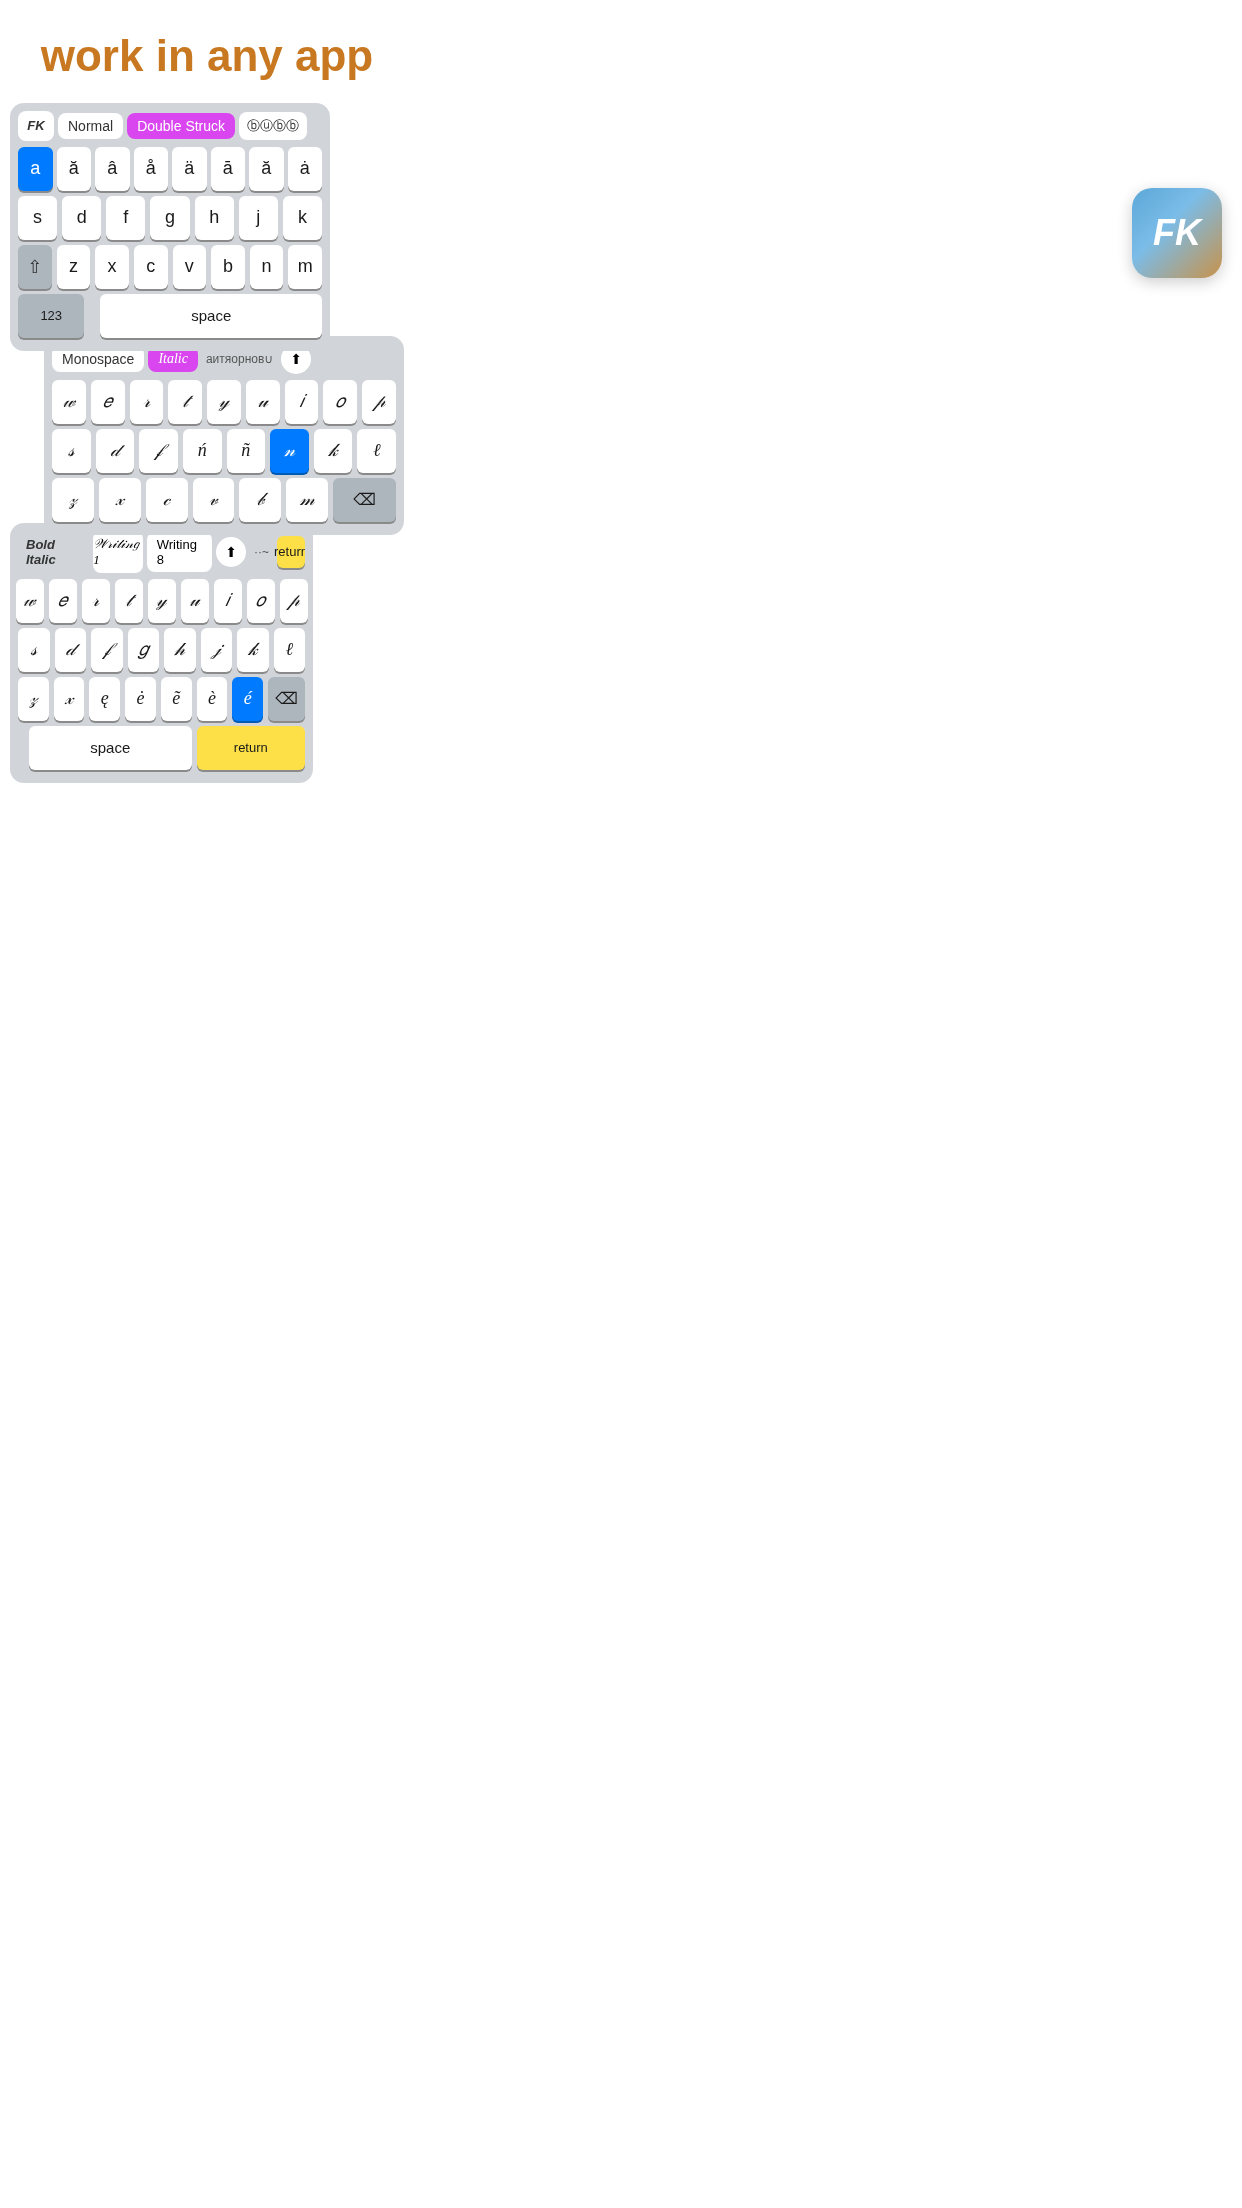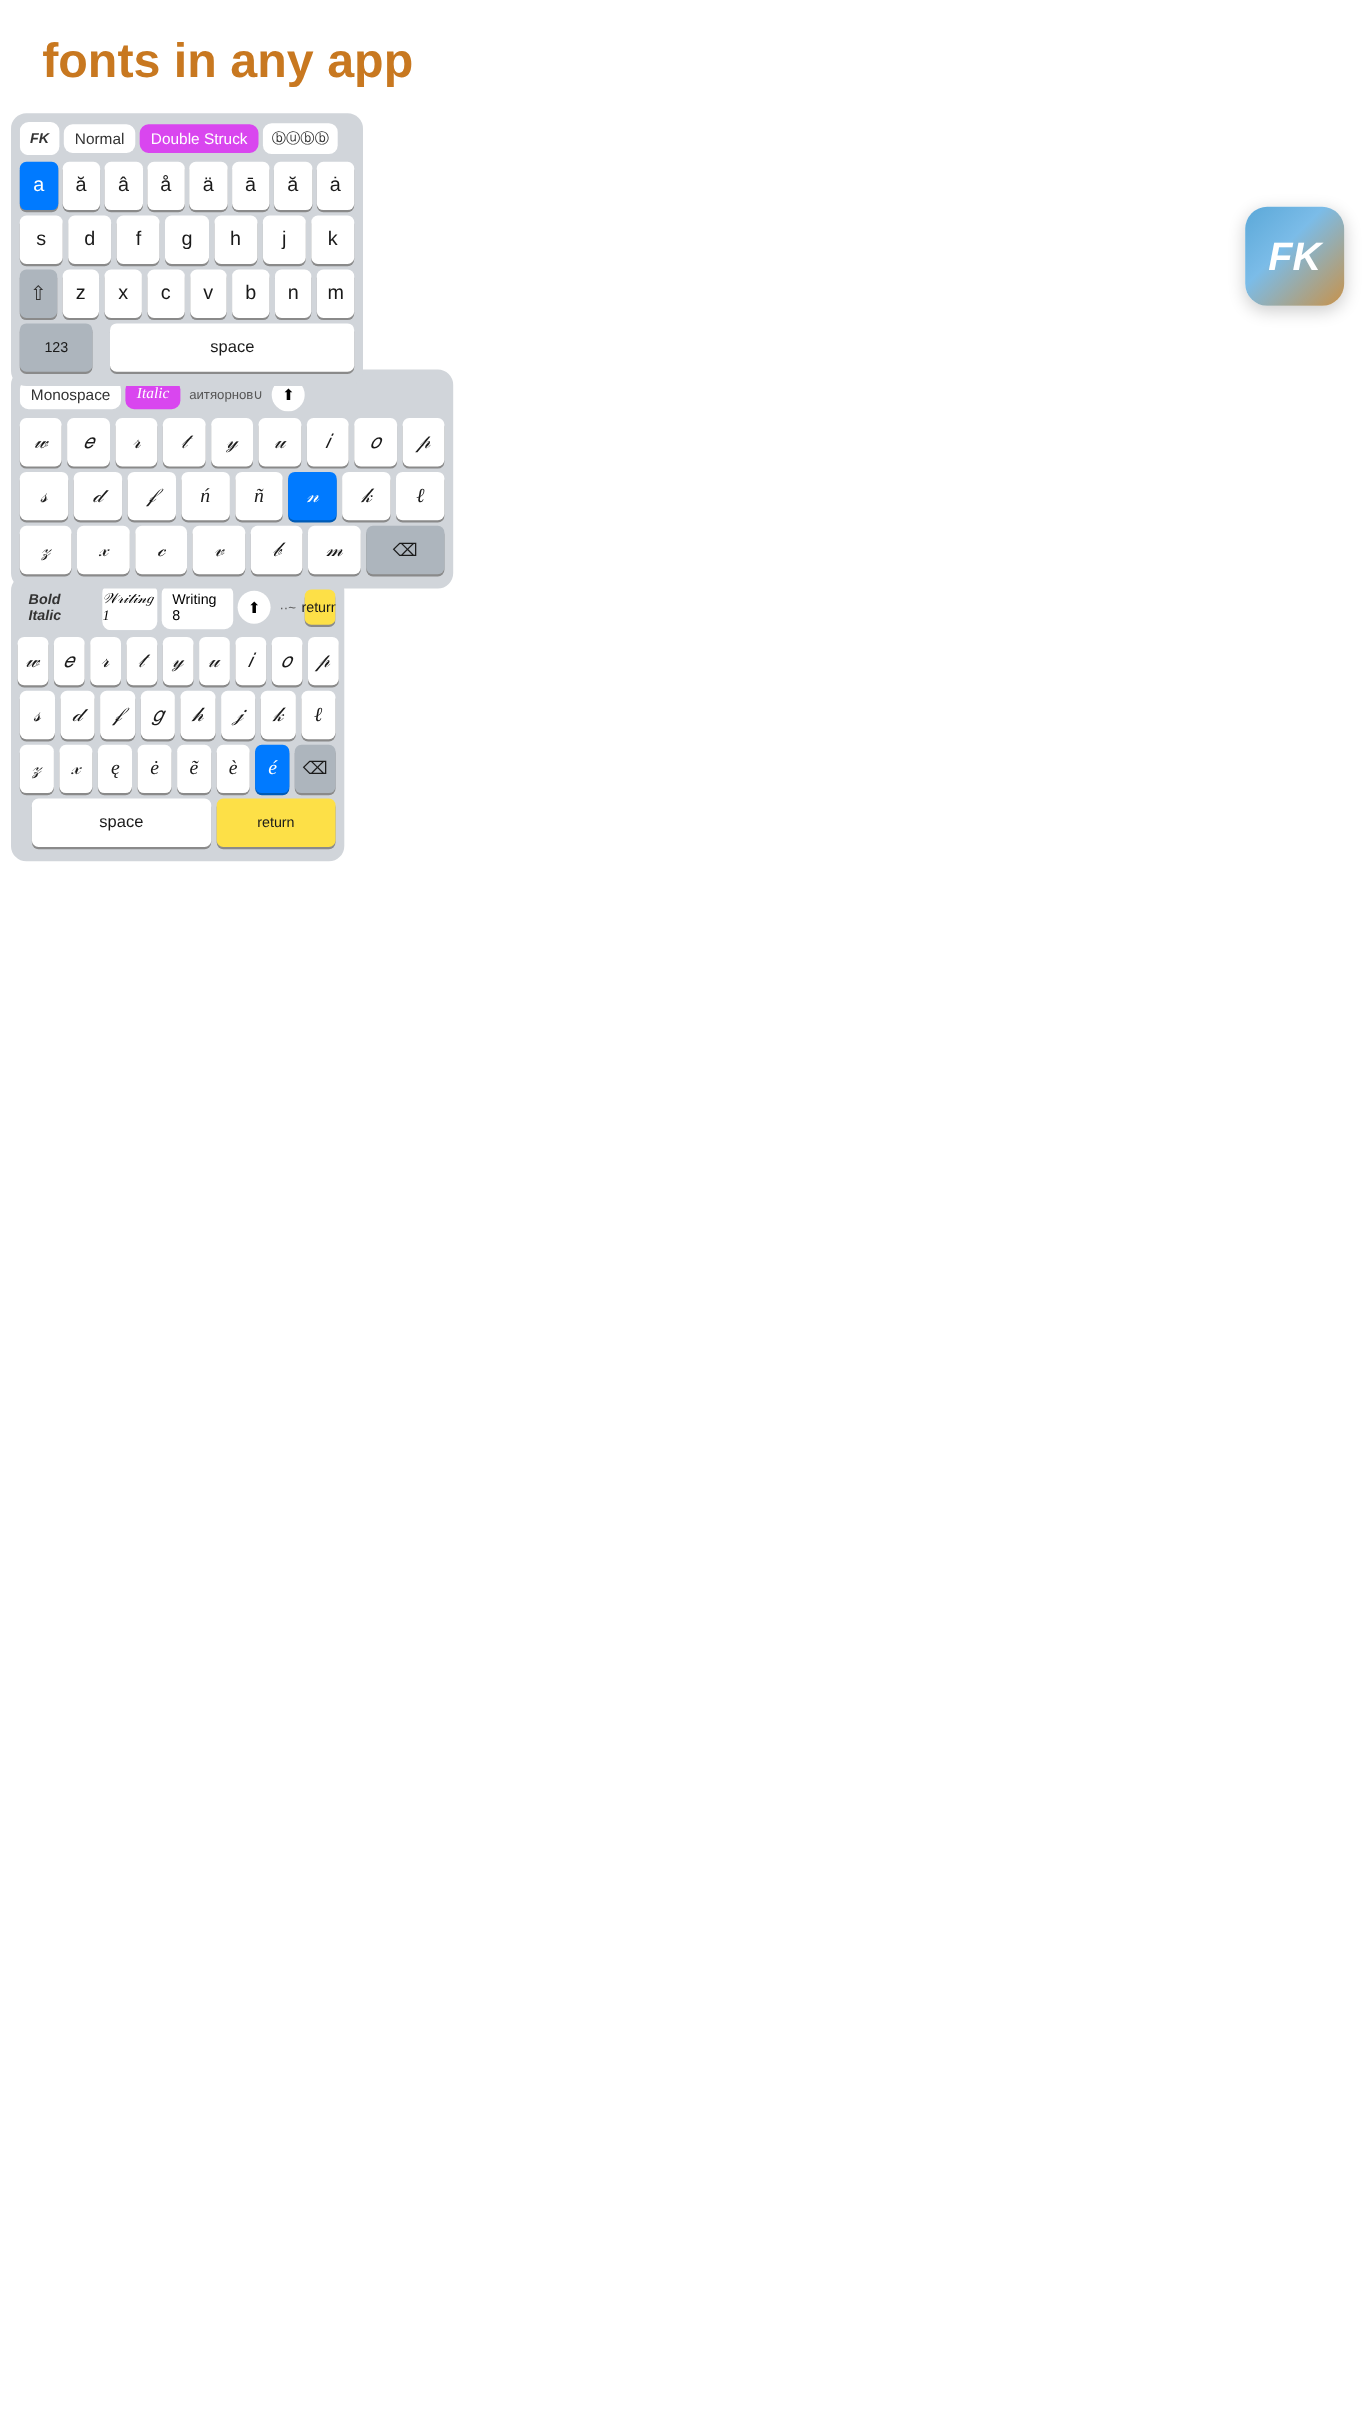--- a/index.html
+++ b/index.html
@@ -65,21 +65,21 @@
 
     
     .keyboard-2 {
       background: #d1d5da;
       border-radius: 14px;
       padding: 8px;
       position: relative;
       margin-top: -20px;
       margin-left: 40px;
       z-index: 2;
-      width: 402px;
+      width: 360px;
     }
 
     
     .keyboard-3 {
       background: #d1d5da;
       border-radius: 14px;
       padding: 8px;
       position: relative;
       margin-top: -20px;
       z-index: 1;
@@ -278,21 +278,21 @@
 
     .keyboards-section {
       position: relative;
       margin: 0 0 20px 0;
     }
   </style>
 </head>
 <body>
 
 <div class="header">
-  <div class="header-title-line2">fonts in any app</div>
+  <div class="header-title-line2">work in any app</div>
 </div>
 
 <div class="app-icon">
   <span class="app-icon-text">FK</span>
 </div>
 
 <div class="keyboards-section">
   <div style="padding: 0 10px; display: flex; flex-direction: column; align-items: flex-start;">
 
     <div class="keyboard-1">

